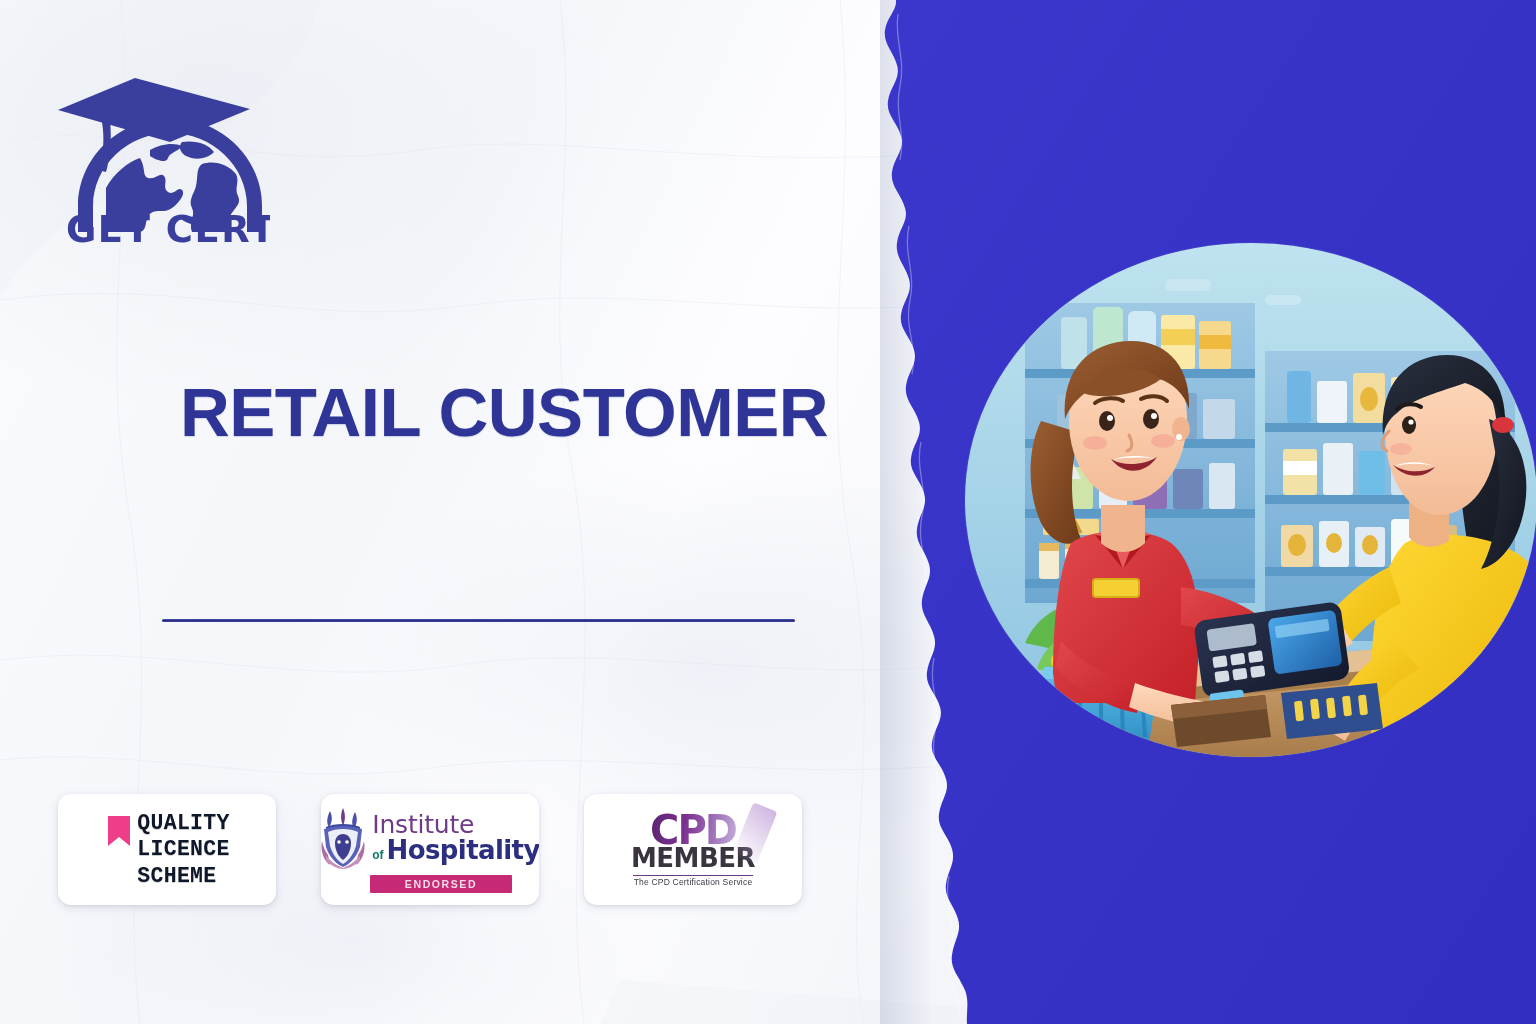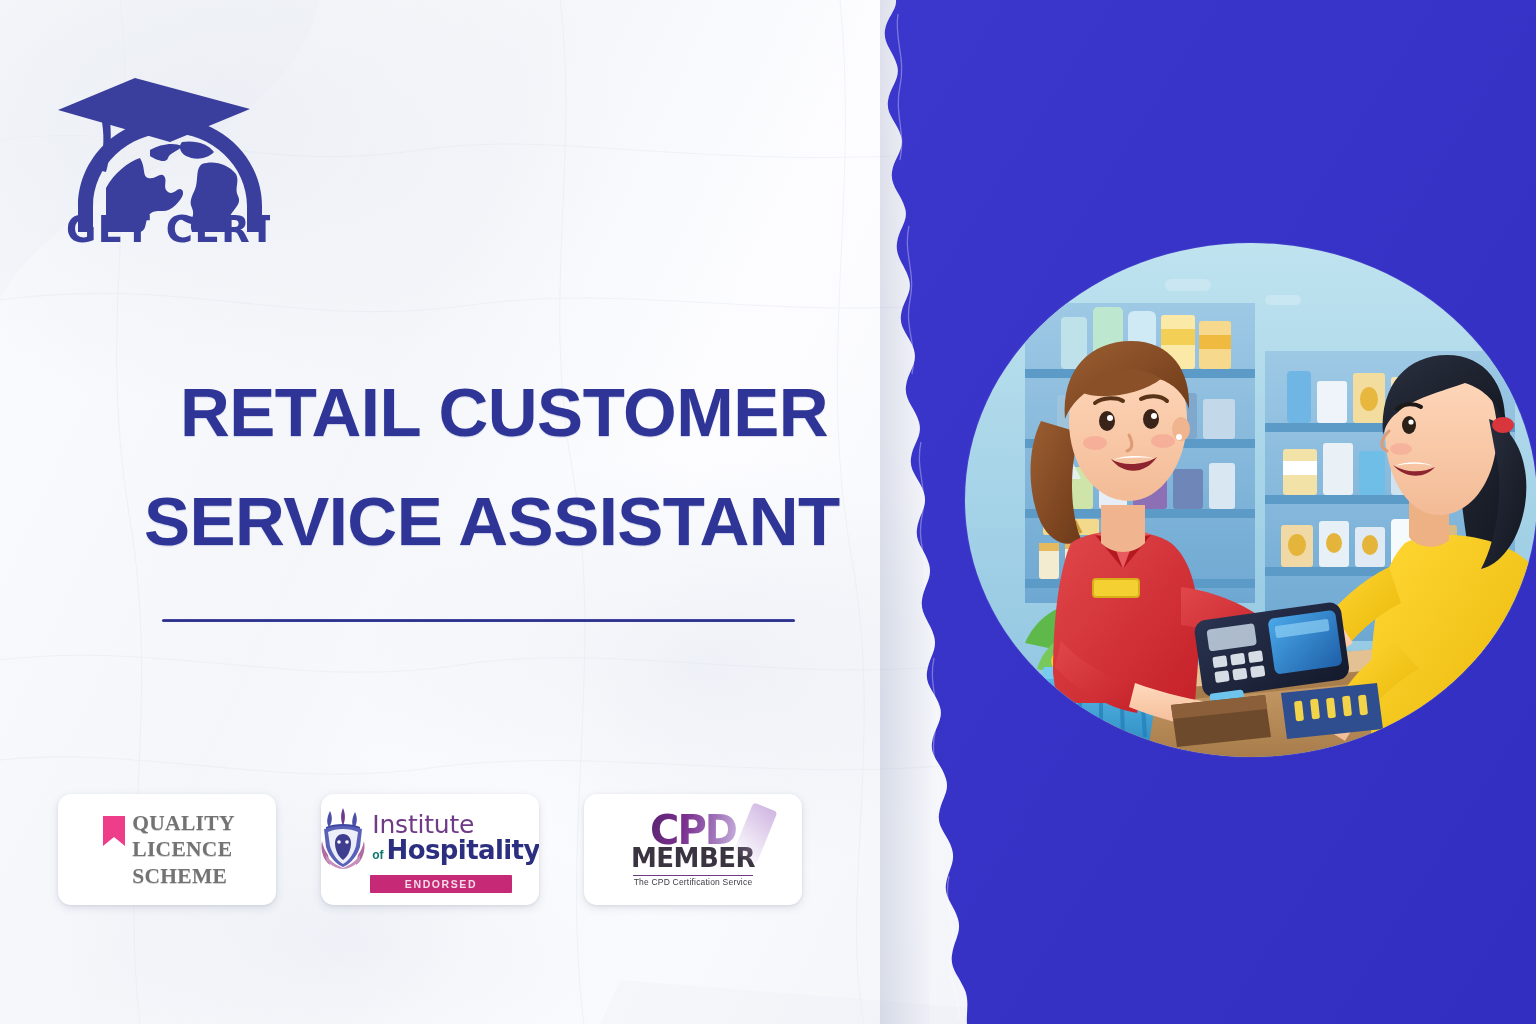--- a/index.html
+++ b/index.html
@@ -58,23 +58,23 @@
     width:218px; height:111px; background:#ffffff; border-radius:13px;
     box-shadow:0 3px 10px rgba(60,70,110,.13), 0 1px 3px rgba(60,70,110,.10);
     display:flex; align-items:center; justify-content:center;
     position:relative; overflow:hidden;
   }
 
   
   .qls-inner { display:flex; align-items:flex-start; gap:7px; padding-left:4px; }
   .qls-ribbon { width:22px; height:30px; margin-top:6px; flex:none; }
   .qls-text {
-    font-family:Liberation Serif, serif;
+    font-family:Liberation Mono, monospace;
     font-weight:bold; font-size:21.5px; line-height:1.22;
-    color:#737373; letter-spacing:0.3px; text-align:left;
+    color:#0f172a; letter-spacing:0.3px; text-align:left;
     text-shadow:0 1px 0 rgba(0,0,0,.18);
   }
 
   
   .ioh-inner { display:flex; flex-direction:column; align-items:center; gap:6px; width:100%; padding:0 0; }
   .ioh-row { display:flex; align-items:center; gap:6px; }
   .ioh-crest { width:46px; height:62px; flex:none; }
   .ioh-words { display:flex; flex-direction:column; line-height:1; }
   .ioh-institute {
     font-family:"DejaVu Sans","Liberation Sans",sans-serif;
@@ -238,21 +238,20 @@
 
         <path d="M128,172 C140,168 152,172 158,178 L150,182 C142,178 134,178 128,172 Z"></path>
       </g>
 
       <text x="14" y="196" font-family="DejaVu Sans, Liberation Sans, sans-serif" font-size="37" font-weight="bold" fill="#3a3f9e" letter-spacing="1.5">GET CERTIFY</text>
     </svg>
   </div>
 
   <div class="headline">
     <div class="line l1">RETAIL CUSTOMER</div>
-    <div class="line l2">SERVICE ASSISTANT</div>
   </div>
   <div class="rule"></div>
 
   <div class="badges">
 
     <div class="badge-card">
       <div class="qls-inner">
         <svg class="qls-ribbon" viewBox="0 0 22 30">
           <path d="M0,0 H22 V30 L11,21 L0,30 Z" fill="#ee3e8a"></path>
         </svg>

